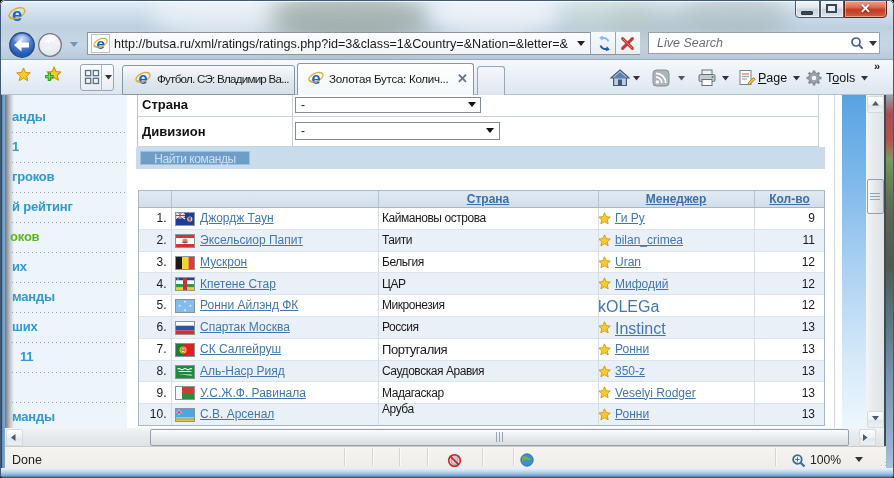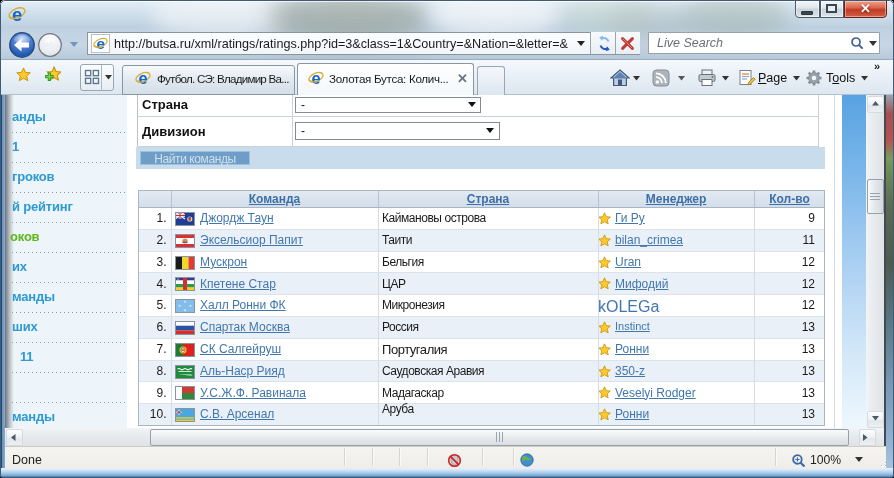--- a/index.html
+++ b/index.html
@@ -295,21 +295,20 @@
       </svg>
     </div>
 <div style="position:absolute;left:136px;top:147px;width:689px;height:21.5px;background:#c9dcec;"></div>
 <div style="position:absolute;left:140px;top:150.5px;width:110px;height:14px;background:#6e9ec8;border:1px solid #9fc0da;"></div>
 <div style="position:absolute;left:140px;top:151.5px;width:110px;text-align:center;font-size:12px;letter-spacing:-0.4px;color:#cfe0ee;">Найти команды</div>
 <div style="position:absolute;left:137.5px;top:190px;width:687.5px;height:18px;background:linear-gradient(180deg,#e2eaf2,#d3deea);border:1px solid #aab6c2;"></div>
 <div style="position:absolute;left:171px;top:191px;width:1px;height:16px;background:#b6c2ce;"></div>
 <div style="position:absolute;left:378px;top:191px;width:1px;height:16px;background:#b6c2ce;"></div>
 <div style="position:absolute;left:598px;top:191px;width:1px;height:16px;background:#b6c2ce;"></div>
 <div style="position:absolute;left:754px;top:191px;width:1px;height:16px;background:#b6c2ce;"></div>
-<div style="position:absolute;left:171px;top:192px;width:207px;text-align:center;font-size:12px;font-weight:bold;color:#3d6fa8;text-decoration:underline;">Команда</div>
 <div style="position:absolute;left:378px;top:192px;width:220px;text-align:center;font-size:12px;font-weight:bold;color:#3d6fa8;text-decoration:underline;">Страна</div>
 <div style="position:absolute;left:598px;top:192px;width:156px;text-align:center;font-size:12px;font-weight:bold;color:#3d6fa8;text-decoration:underline;">Менеджер</div>
 <div style="position:absolute;left:754px;top:192px;width:71px;text-align:center;font-size:12px;font-weight:bold;color:#3d6fa8;text-decoration:underline;">Кол-во</div>
 <div style="position:absolute;left:137.5px;top:208.0px;width:687.5px;height:21.8px;background:#ffffff;border-bottom:1px solid #dde3ea;"></div>
 <div style="position:absolute;left:137.5px;top:211.2px;width:29px;text-align:right;font-size:12px;color:#1a1a1a;">1.</div>
 <div style="position:absolute;left:175px;top:212.0px;width:20px;height:14px;">
       <svg width="20" height="14" viewBox="0 0 20 14" style="display:block">
         <rect width="20" height="14" fill="#1f3d94"></rect>
         <rect width="10" height="7" fill="#263fa0"></rect>
         <path d="M0 0 L10 7 M10 0 L0 7" stroke="#e8ecf4" stroke-width="1.5"></path>
@@ -398,42 +397,42 @@
         <rect width="20" height="14" fill="#82bdec"></rect>
         <g fill="#fff">
           <path d="M10 1.2 l0.9 2.6 -2.2 -1.6 h2.6 l-2.2 1.6 Z"></path>
           <path d="M10 9.8 l0.9 2.6 -2.2 -1.6 h2.6 l-2.2 1.6 Z"></path>
           <path d="M4.6 5.5 l0.9 2.6 -2.2 -1.6 h2.6 l-2.2 1.6 Z"></path>
           <path d="M15.4 5.5 l0.9 2.6 -2.2 -1.6 h2.6 l-2.2 1.6 Z"></path>
         </g>
         <rect x="0.5" y="0.5" width="19" height="13" fill="none" stroke="#8a949e" stroke-width="1"></rect>
       </svg>
     </div>
-<div style="position:absolute;left:200px;top:298.4px;font-size:12px;color:#4277ad;text-decoration:underline;white-space:nowrap;">Халл Ронни ФК</div>
+<div style="position:absolute;left:200px;top:298.4px;font-size:12px;color:#4277ad;text-decoration:underline;white-space:nowrap;">Ронни Айлэнд ФК</div>
 <div style="position:absolute;left:382px;top:298.4px;font-size:12px;letter-spacing:-0.45px;color:#1a1a1a;white-space:nowrap;">Микронезия</div>
 <div style="position:absolute;left:598px;top:298.4px;font-size:16px;color:#4277ad;white-space:nowrap;">kOLEGa</div>
 <div style="position:absolute;left:754px;top:298.4px;width:61px;text-align:right;font-size:12px;color:#1a1a1a;">12</div>
 <div style="position:absolute;left:137.5px;top:317.0px;width:687.5px;height:21.8px;background:#eaf0f7;border-bottom:1px solid #dde3ea;"></div>
 <div style="position:absolute;left:137.5px;top:320.2px;width:29px;text-align:right;font-size:12px;color:#1a1a1a;">6.</div>
 <div style="position:absolute;left:175px;top:321.0px;width:20px;height:14px;">
       <svg width="20" height="14" viewBox="0 0 20 14" style="display:block">
         <rect width="20" height="14" fill="#fff"></rect>
         <rect y="4.7" width="20" height="4.6" fill="#2a52a8"></rect>
         <rect y="9.3" width="20" height="4.7" fill="#d03030"></rect>
         <rect x="0.5" y="0.5" width="19" height="13" fill="none" stroke="#8a949e" stroke-width="1"></rect>
       </svg>
     </div>
 <div style="position:absolute;left:200px;top:320.2px;font-size:12px;color:#4277ad;text-decoration:underline;white-space:nowrap;">Спартак Москва</div>
 <div style="position:absolute;left:382px;top:320.2px;font-size:12px;letter-spacing:-0.45px;color:#1a1a1a;white-space:nowrap;">Россия</div>
 <div style="position:absolute;left:598px;top:321.0px;width:13px;height:13px;">
       <svg width="13" height="13" viewBox="0 0 16 16">
         <path d="M8 1 L10.1 5.7 15.2 6.2 11.4 9.6 12.5 14.6 8 12 3.5 14.6 4.6 9.6 0.8 6.2 5.9 5.7 Z" fill="#fdc82a" stroke="#c8920a" stroke-width="1"></path>
       </svg>
     </div>
-<div style="position:absolute;left:615px;top:320.2px;font-size:11px;color:#4277ad;text-decoration:underline;white-space:nowrap;">Instinct</div>
+<div style="position:absolute;left:615px;top:320.2px;font-size:16px;color:#4277ad;text-decoration:underline;white-space:nowrap;">Instinct</div>
 <div style="position:absolute;left:754px;top:320.2px;width:61px;text-align:right;font-size:12px;color:#1a1a1a;">13</div>
 <div style="position:absolute;left:137.5px;top:338.8px;width:687.5px;height:21.8px;background:#ffffff;border-bottom:1px solid #dde3ea;"></div>
 <div style="position:absolute;left:137.5px;top:342.0px;width:29px;text-align:right;font-size:12px;color:#1a1a1a;">7.</div>
 <div style="position:absolute;left:175px;top:342.8px;width:20px;height:14px;">
       <svg width="20" height="14" viewBox="0 0 20 14" style="display:block">
         <rect width="8" height="14" fill="#1e7a38"></rect>
         <rect x="8" width="12" height="14" fill="#dd2222"></rect>
         <circle cx="8" cy="7" r="3" fill="none" stroke="#f0c020" stroke-width="1.2"></circle>
         <rect x="6.6" y="5.4" width="2.8" height="3.4" fill="#fff"></rect>
         <rect x="7.3" y="6.2" width="1.4" height="1.8" fill="#cc2222"></rect>

